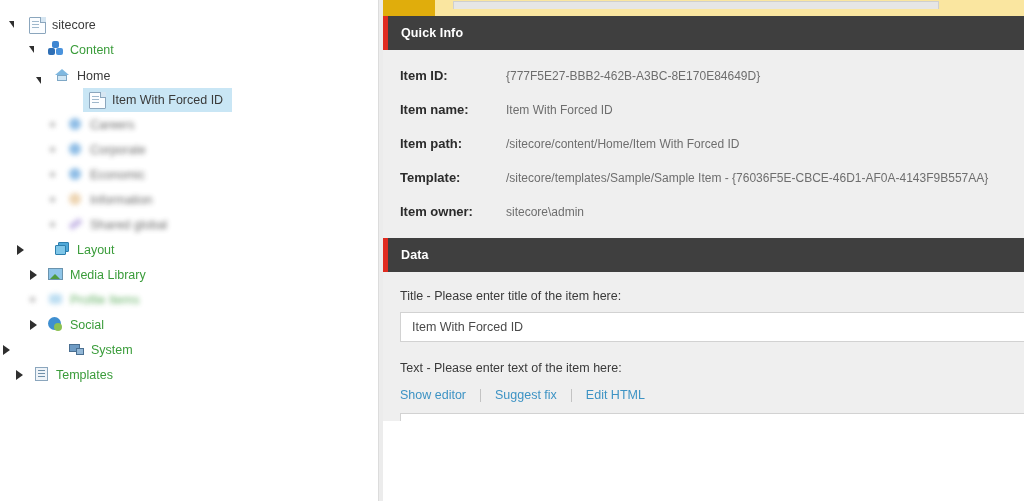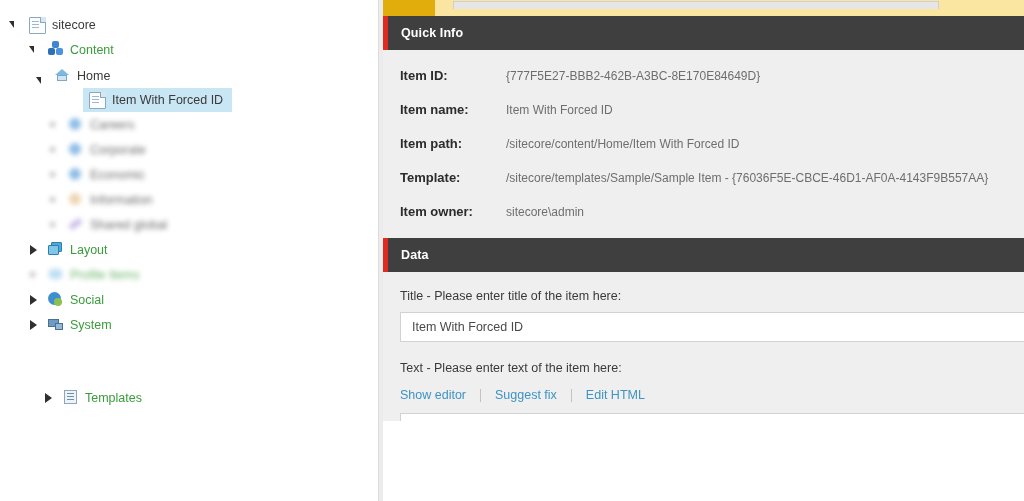--- a/index.html
+++ b/index.html
@@ -529,49 +529,56 @@
             <span class="tlabel">Information</span>
           </span>
         </div>
         <div class="tree-row blurred" style="padding-left: 47px;">
           <span class="twisty tw-none"></span>
           <span class="sel-wrap">
             <span class="ticon ic-pencil"></span>
             <span class="tlabel">Shared global</span>
           </span>
         </div>
+        <div class="tree-row" style="padding-left: 14px; gap: 20px;">
+          <span class="twisty tw-collapsed"></span>
+          <span class="sel-wrap">
+            <span class="ticon ic-layout"></span>
+            <span class="tlabel green">Layout</span>
+          </span>
+        </div>
         <div class="tree-row" style="padding-left: 27px;">
           <span class="twisty tw-collapsed"></span>
           <span class="sel-wrap">
-            <span class="ticon ic-layout"></span>
-            <span class="tlabel green">Layout</span>
+            <span class="ticon ic-media"></span>
+            <span class="tlabel green">Media Library</span>
           </span>
         </div>
         <div class="tree-row blurred" style="padding-left: 27px;">
           <span class="twisty tw-none"></span>
           <span class="sel-wrap">
             <span class="ticon ic-profile"></span>
             <span class="tlabel green">Profile Items</span>
           </span>
         </div>
         <div class="tree-row" style="padding-left: 27px;">
           <span class="twisty tw-collapsed"></span>
           <span class="sel-wrap">
             <span class="ticon ic-social"></span>
             <span class="tlabel green">Social</span>
           </span>
         </div>
-        <div class="tree-row" style="padding-left: 27px;">
+        <div class="tree-row" style=" gap: 48px;">
           <span class="twisty tw-collapsed"></span>
           <span class="sel-wrap">
             <span class="ticon ic-system"></span>
             <span class="tlabel green">System</span>
           </span>
         </div>
-        <div class="tree-row" style="padding-left: 42px; margin-top: 48px;">
+        <div class="tree-row" style="padding-left: 13px;">
           <span class="twisty tw-collapsed"></span>
           <span class="sel-wrap">
             <span class="ticon ic-templates"></span>
             <span class="tlabel green">Templates</span>
           </span>
         </div>
       </div>
   </div>
 
   <div class="divider"></div>

